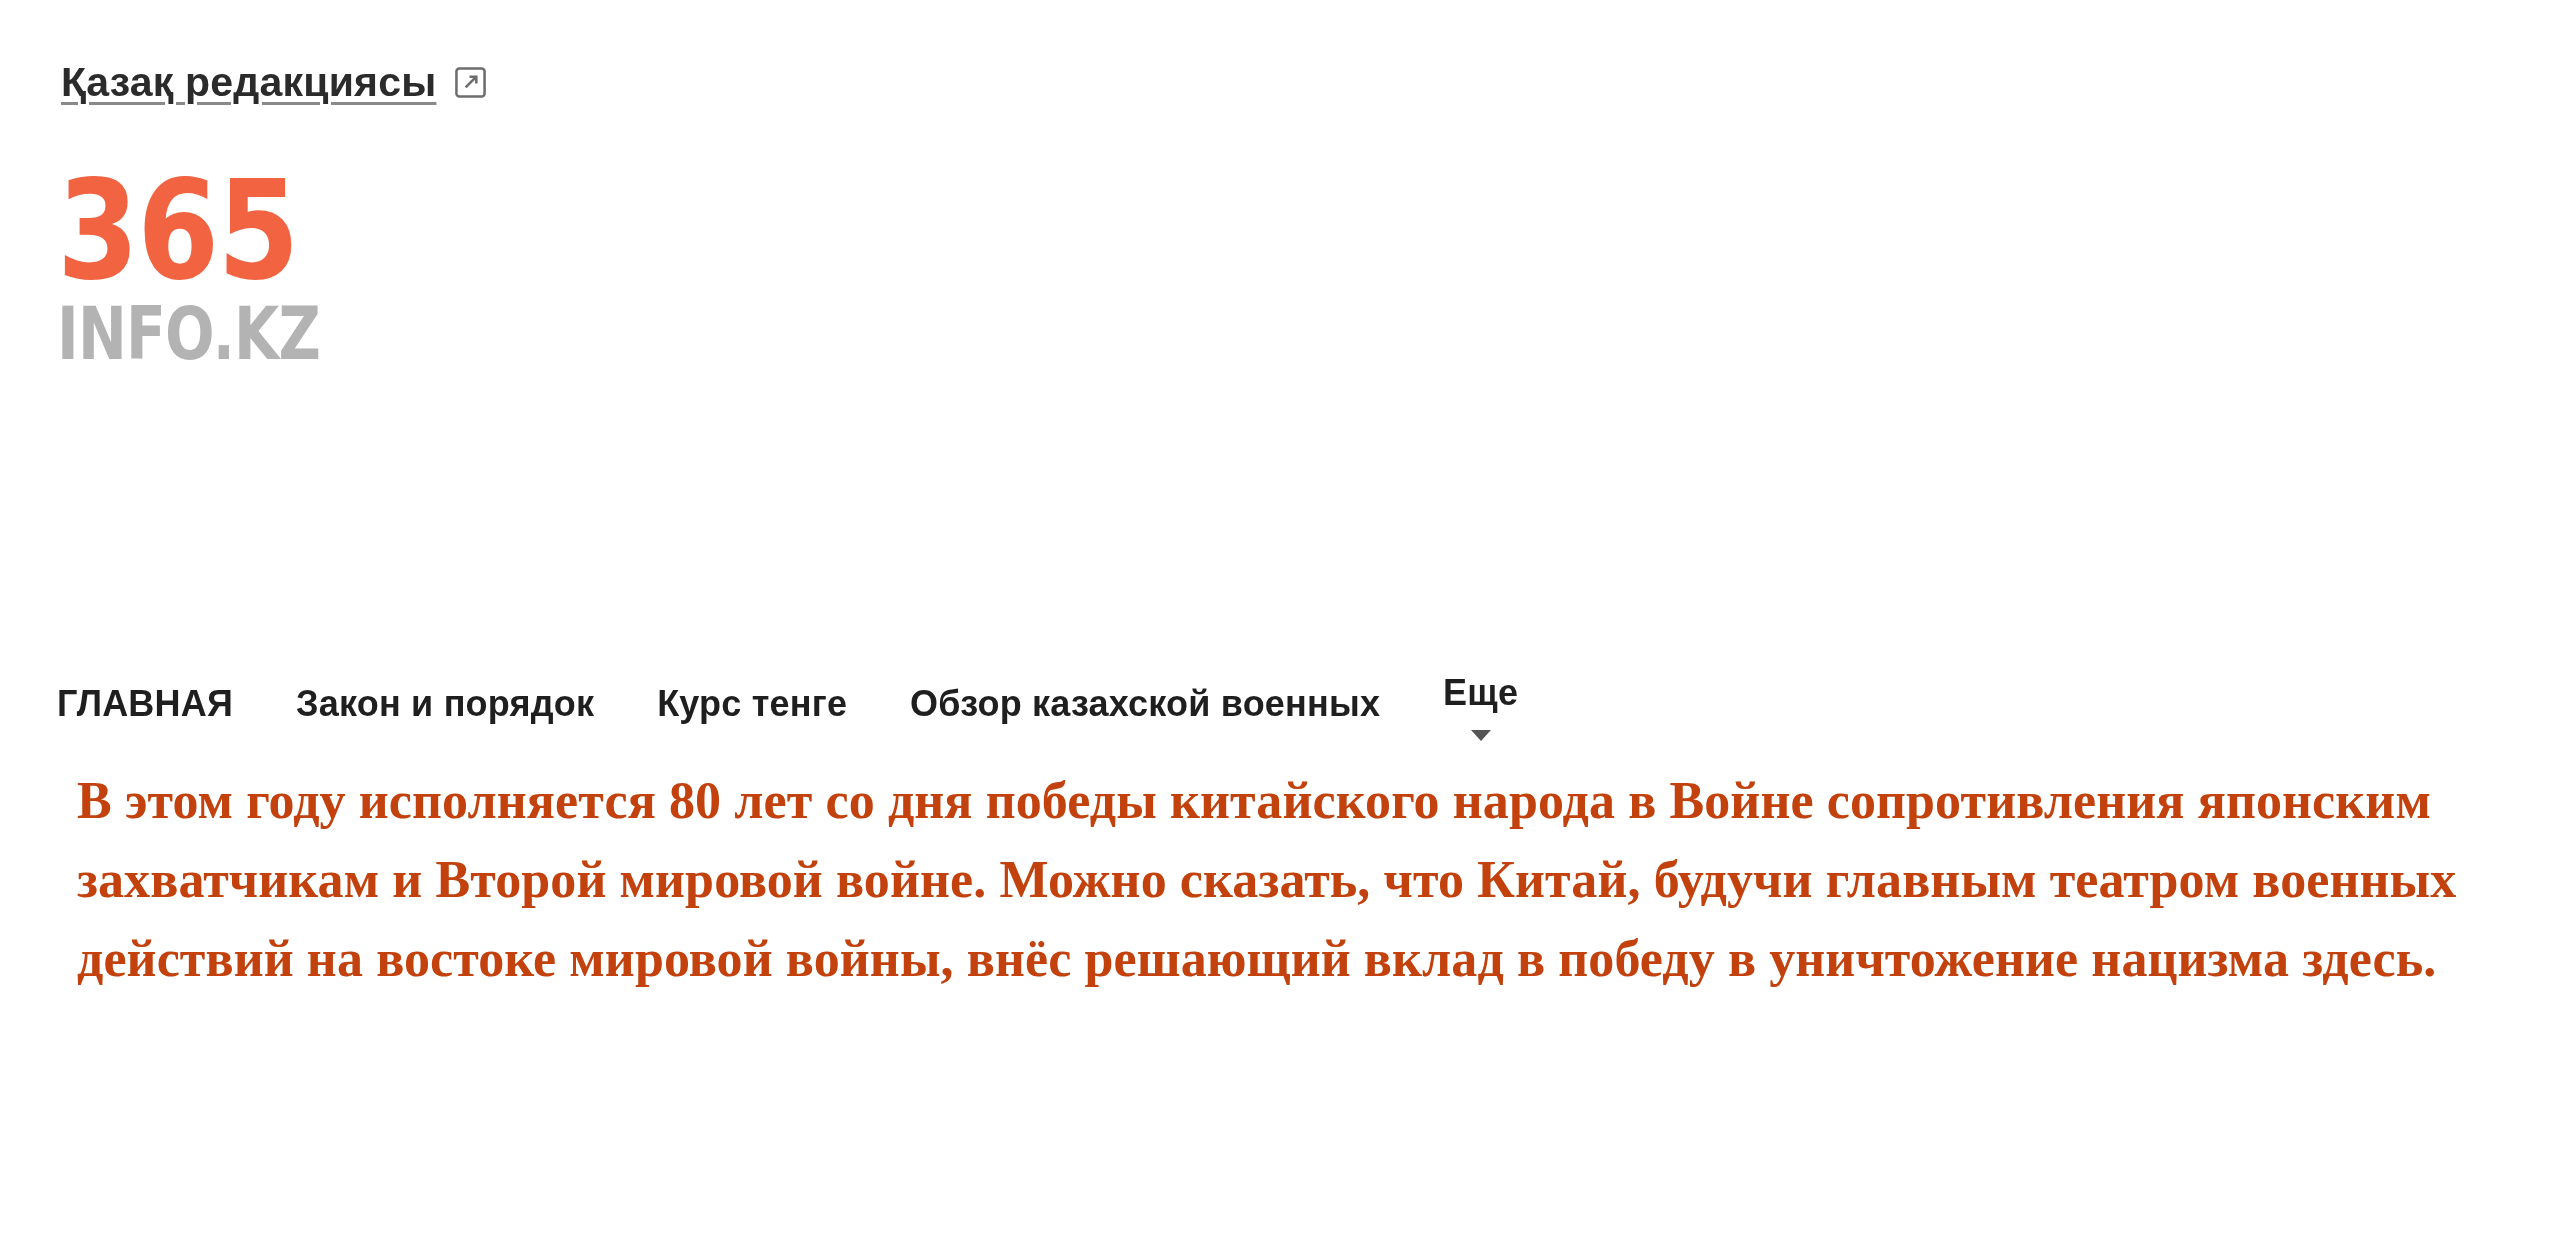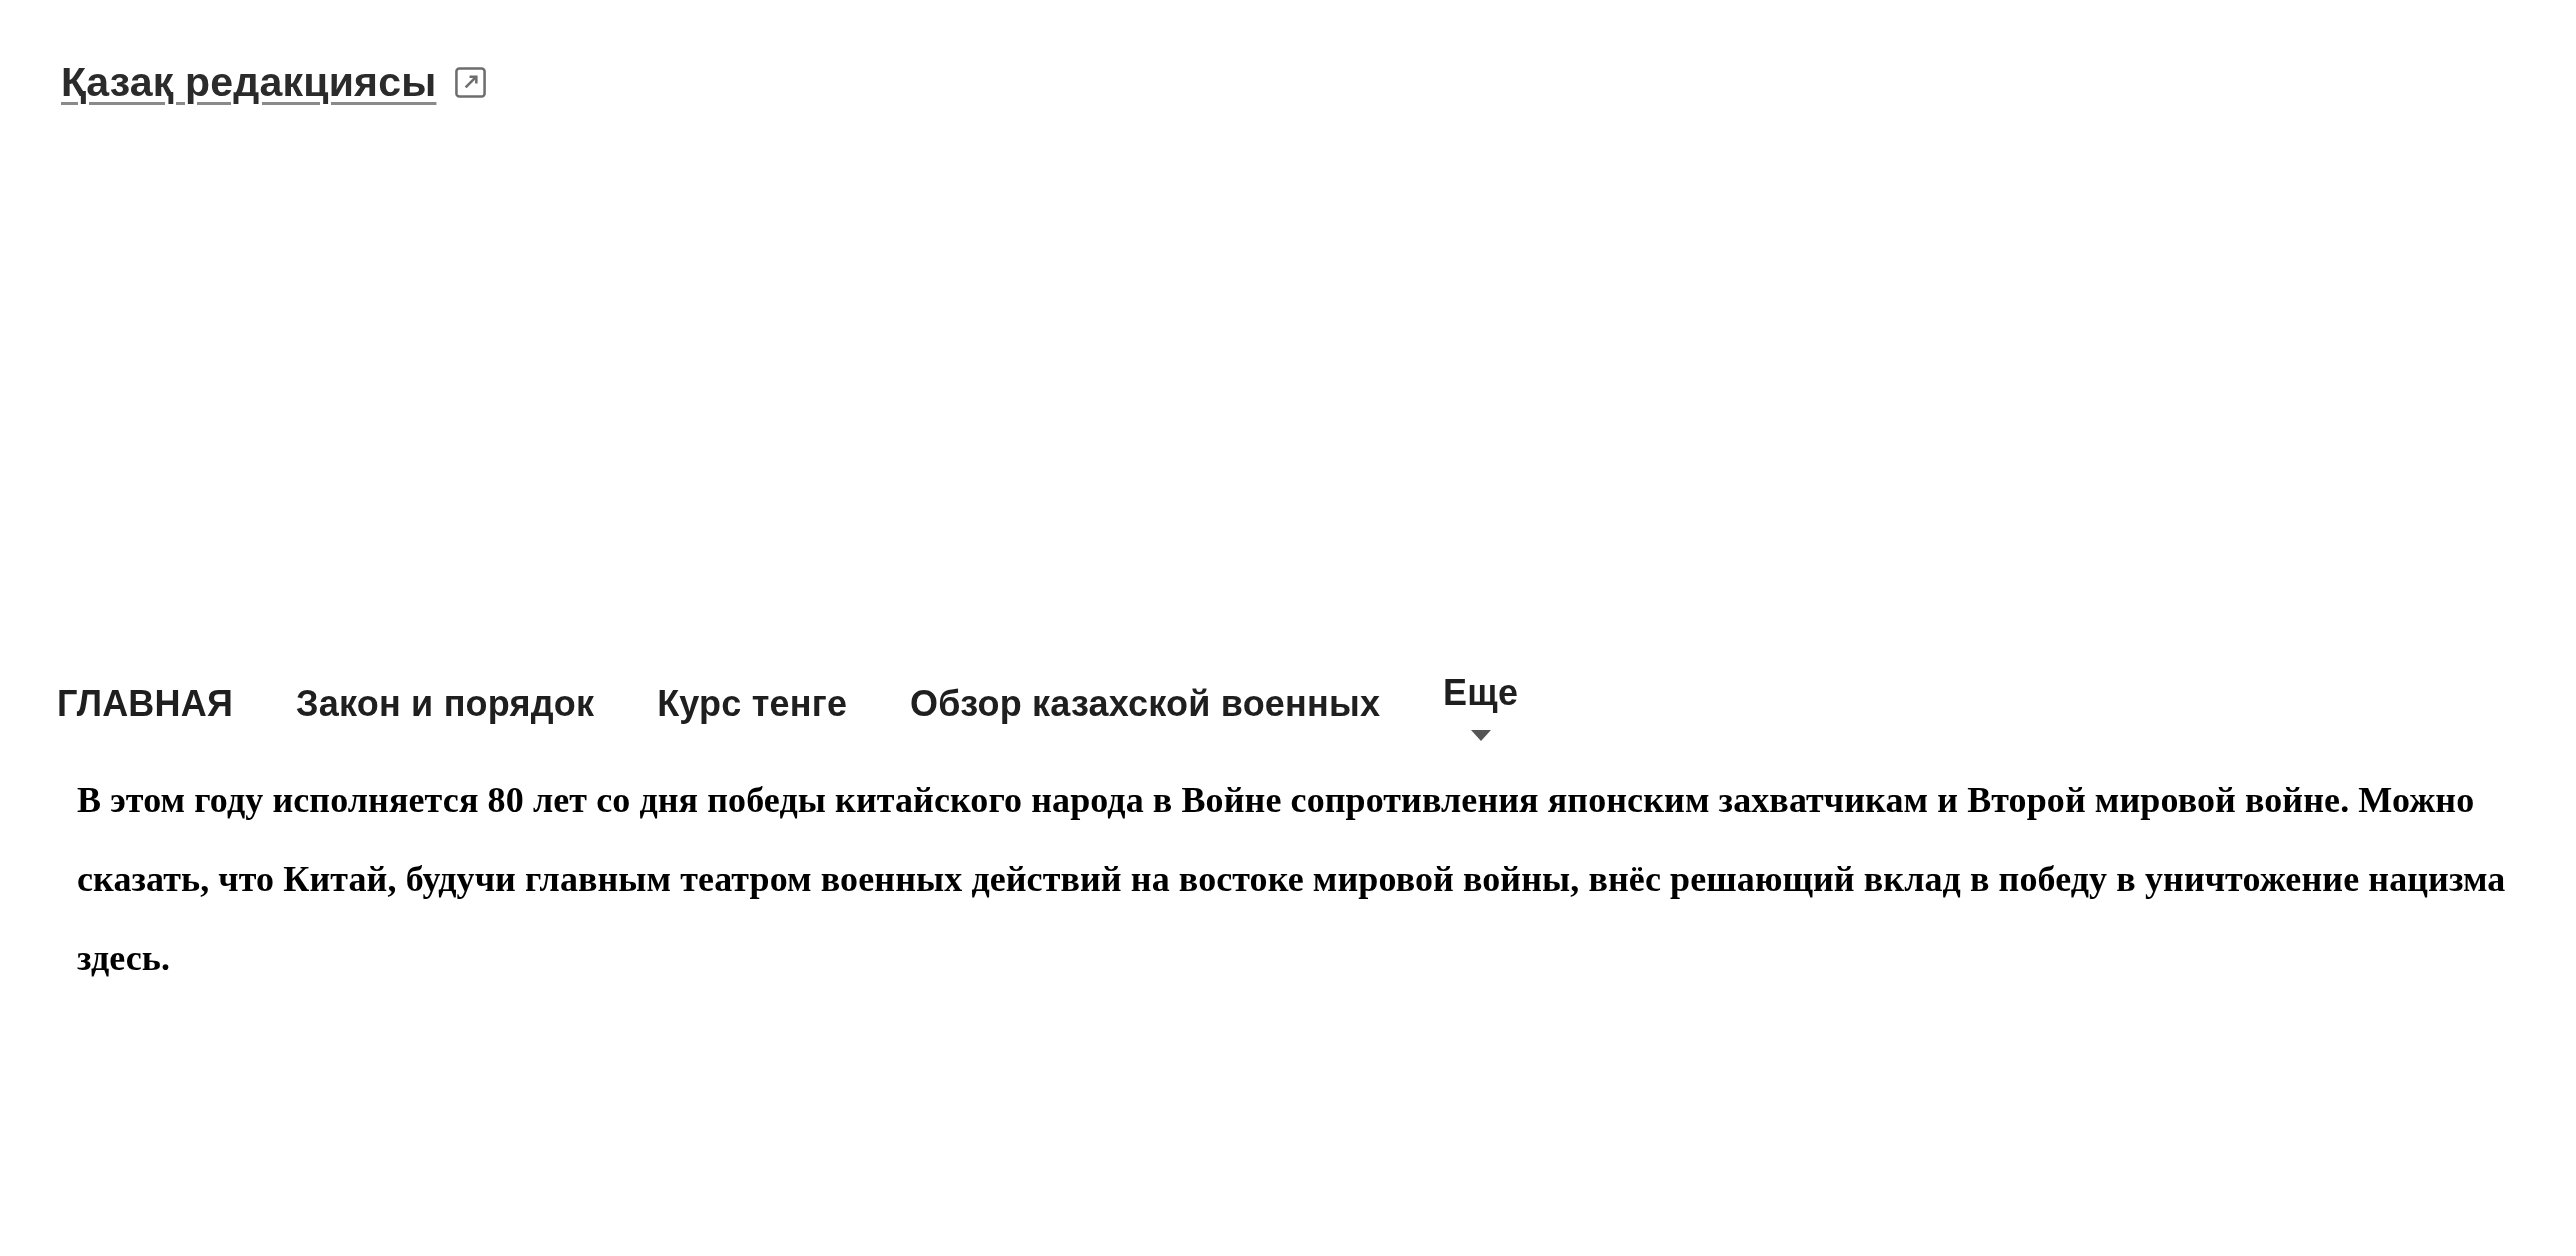--- a/index.html
+++ b/index.html
@@ -128,43 +128,47 @@
   .article {
     position: absolute;
     left: 77px;
     top: 761px;
     width: 2454px;
   }
   .article p {
     margin: 0;
     font-family: "Liberation Serif", "DejaVu Serif", serif;
     font-weight: 700;
-    font-size: 36px;
+    font-size: 52px;
     line-height: 79px;
-    color: #000000;
+    color: #c2410c;
     letter-spacing: 0.1px;
     text-align: left;
   }
 </style>
 </head>
 <body>
 
 <div class="page">
 
   <div class="edition-row">
     <span class="edition-link">Қазақ редакциясы</span>
     <span class="external-icon">
       <svg width="33" height="33" viewBox="0 0 34 34" xmlns="http://www.w3.org/2000/svg">
         <rect x="2.5" y="2.5" width="29" height="29" rx="3" ry="3" fill="none" stroke="#6d6d6d" stroke-width="2.6"></rect>
         <path d="M12 22 L23 11" fill="none" stroke="#6d6d6d" stroke-width="2.6"></path>
         <path d="M16 11 L23 11 L23 18" fill="none" stroke="#6d6d6d" stroke-width="2.6"></path>
       </svg>
     </span>
   </div>
 
+  <div class="logo-block">
+    <div class="logo-365">365</div>
+    <div class="logo-info">INFO.KZ</div>
+  </div>
 
   <nav class="nav">
     <span class="nav-item">ГЛАВНАЯ</span>
     <span class="nav-item">Закон и порядок</span>
     <span class="nav-item">Курс тенге</span>
     <span class="nav-item">Обзор казахской военных</span>
     <span class="nav-item more">
       <span>Еще</span>
       <span class="caret"></span>
     </span>

